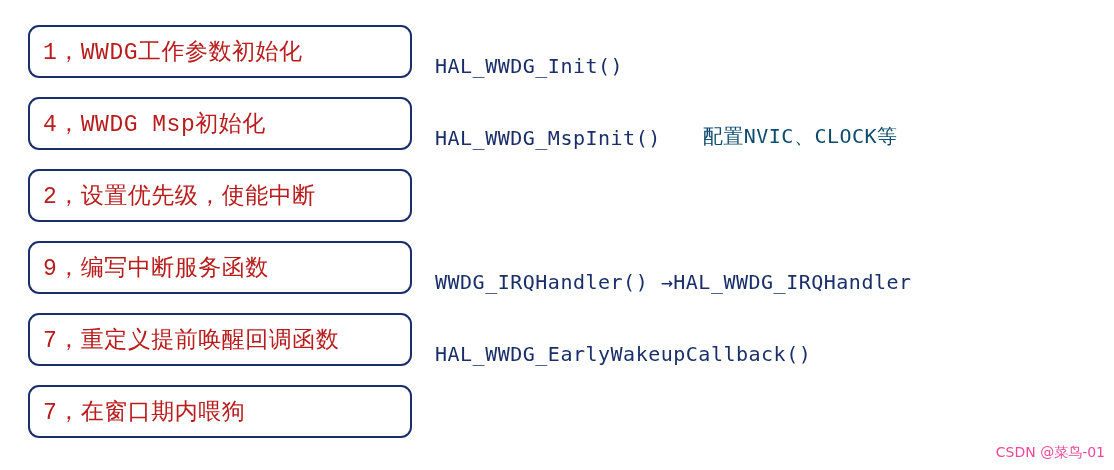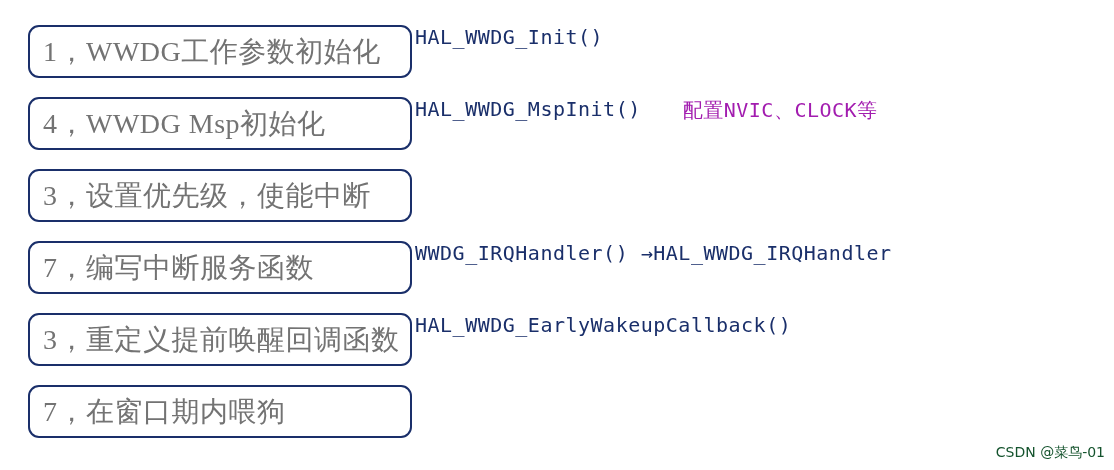--- a/index.html
+++ b/index.html
@@ -32,53 +32,53 @@
     flex: 0 0 384px;
     border: 2.5px solid #1a2f6a;
     border-radius: 11px;
     background: #ffffff;
     display: flex;
     align-items: center;
     padding-left: 13px;
     padding-right: 6px;
   }
   .step-box-label {
-    color: #737373;
-    font-size: 28px;
-    font-family: Liberation Serif, serif;
+    color: #b91c1c;
+    font-size: 23px;
+    font-family: Liberation Mono, monospace;
     letter-spacing: 0.5px;
     white-space: nowrap;
   }
   .code-area {
     display: flex;
-    align-items: flex-start;
-    margin-left: 3px;
+    align-items: flex-end;
+    margin-left: 23px;
     white-space: nowrap;
   }
   .hal-function-label {
     color: #1a2f6a;
     font-size: 20px;
     font-family: "DejaVu Sans Mono", "DejaVu Sans", monospace;
     letter-spacing: 0.5px;
     font-weight: 500;
   }
   .step-note {
-    color: #a21caf;
+    color: #0c4a6e;
     font-size: 20px;
     font-family: "DejaVu Sans Mono", "DejaVu Sans", monospace;
     letter-spacing: 0.5px;
     margin-left: 42px;
     font-weight: 500;
   }
   .step-note:empty { display: none; }
   .watermark {
     position: absolute;
     right: 9px;
     bottom: 8px;
-    color: #14532d;
+    color: #ec4899;
     font-size: 14px;
     font-family: "DejaVu Sans", "Liberation Sans", sans-serif;
     text-align: right;
   }
 </style>
 </head>
 <body>
 
 <div class="steps">
 
@@ -97,37 +97,37 @@
       <span class="step-box-label">4，WWDG Msp初始化</span>
     </div>
     <div class="code-area">
       <span class="hal-function-label">HAL_WWDG_MspInit()</span>
       <span class="step-note">配置NVIC、CLOCK等</span>
     </div>
   </div>
 
   <div class="step-row">
     <div class="step-box">
-      <span class="step-box-label">3，设置优先级，使能中断</span>
+      <span class="step-box-label">2，设置优先级，使能中断</span>
     </div>
   </div>
 
   <div class="step-row">
     <div class="step-box">
-      <span class="step-box-label">7，编写中断服务函数</span>
+      <span class="step-box-label">9，编写中断服务函数</span>
     </div>
     <div class="code-area">
       <span class="hal-function-label">WWDG_IRQHandler() →HAL_WWDG_IRQHandler</span>
 
     </div>
   </div>
 
   <div class="step-row">
     <div class="step-box">
-      <span class="step-box-label">3，重定义提前唤醒回调函数</span>
+      <span class="step-box-label">7，重定义提前唤醒回调函数</span>
     </div>
     <div class="code-area">
       <span class="hal-function-label">HAL_WWDG_EarlyWakeupCallback()</span>
 
     </div>
   </div>
 
   <div class="step-row">
     <div class="step-box">
       <span class="step-box-label">7，在窗口期内喂狗</span>

